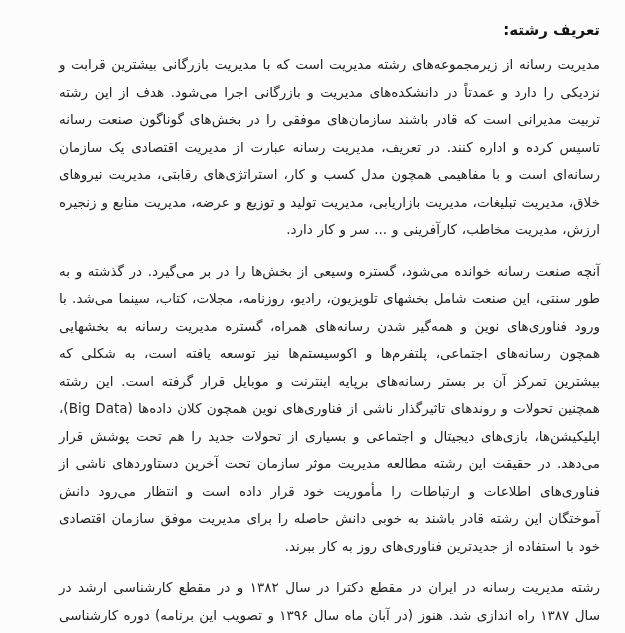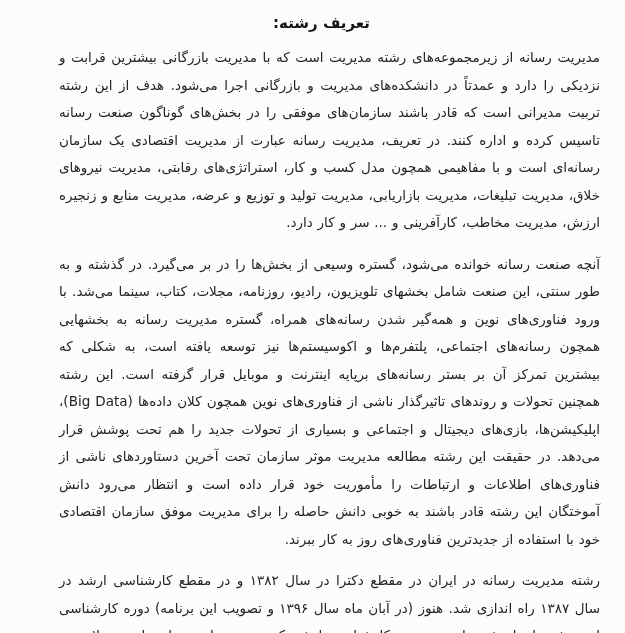--- a/index.html
+++ b/index.html
@@ -16,22 +16,22 @@
     box-sizing: border-box;
     padding: 10px 25px 8px 43px; 
     direction: rtl;
     font-family: "DejaVu Sans", sans-serif;
     color: #1f1f1f;
     overflow: hidden;
   }
   .title {
     font-size: 15px;
     font-weight: bold;
-    margin: 4px 0 12px 0;
-    text-align: center;
+    margin: 11px 0 12px 0;
+    text-align: right;
     color: #151515;
   }
   .para {
     font-size: 13.5px;
     line-height: 27.5px;
     margin: 0 0 14px 16px;
     text-align: justify;
     text-justify: inter-word;
     color: #242424;
     word-spacing: 0.5px;

